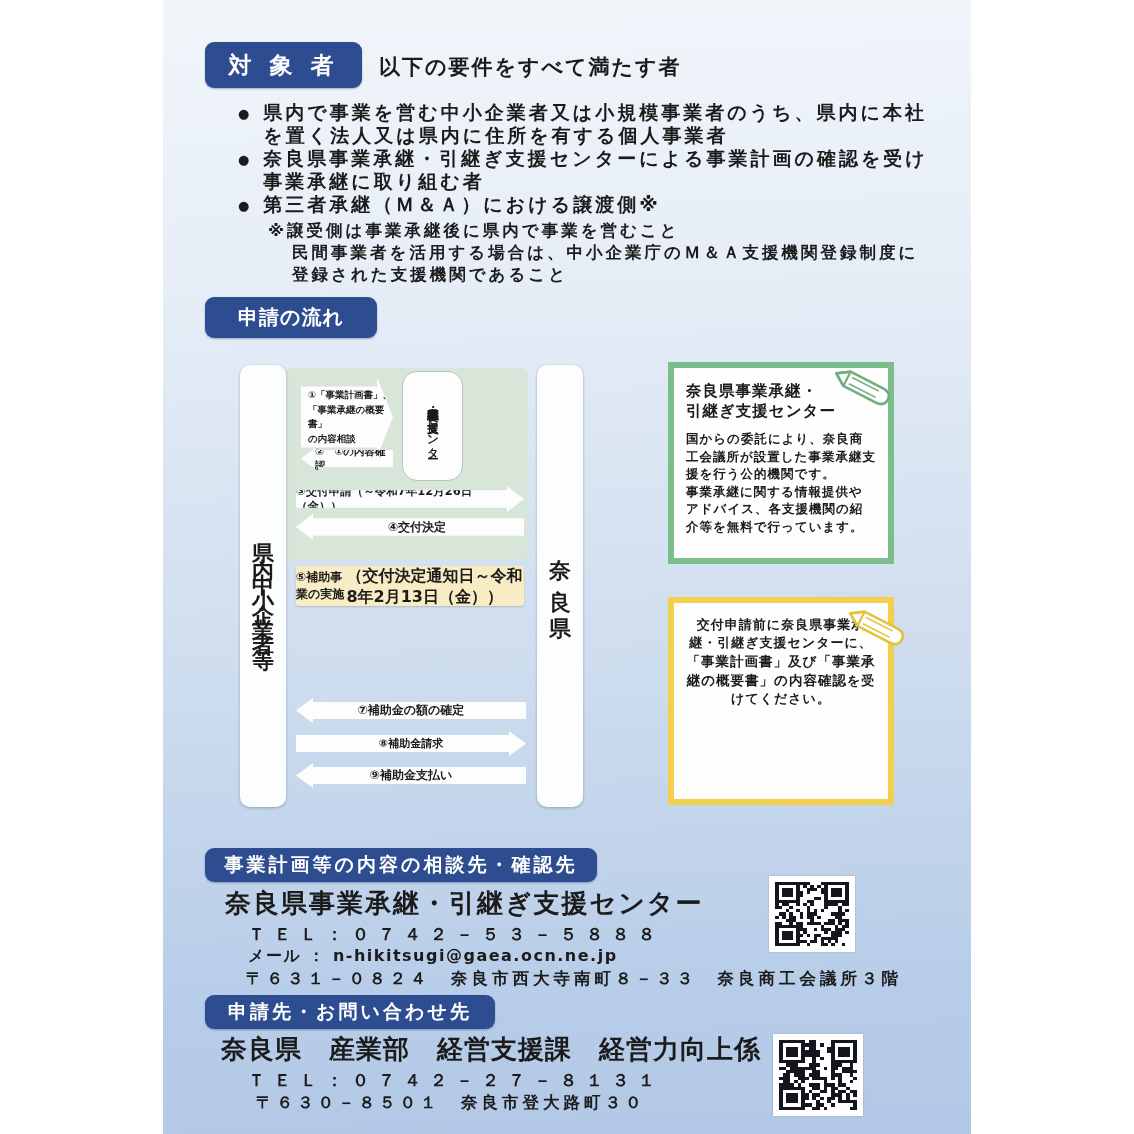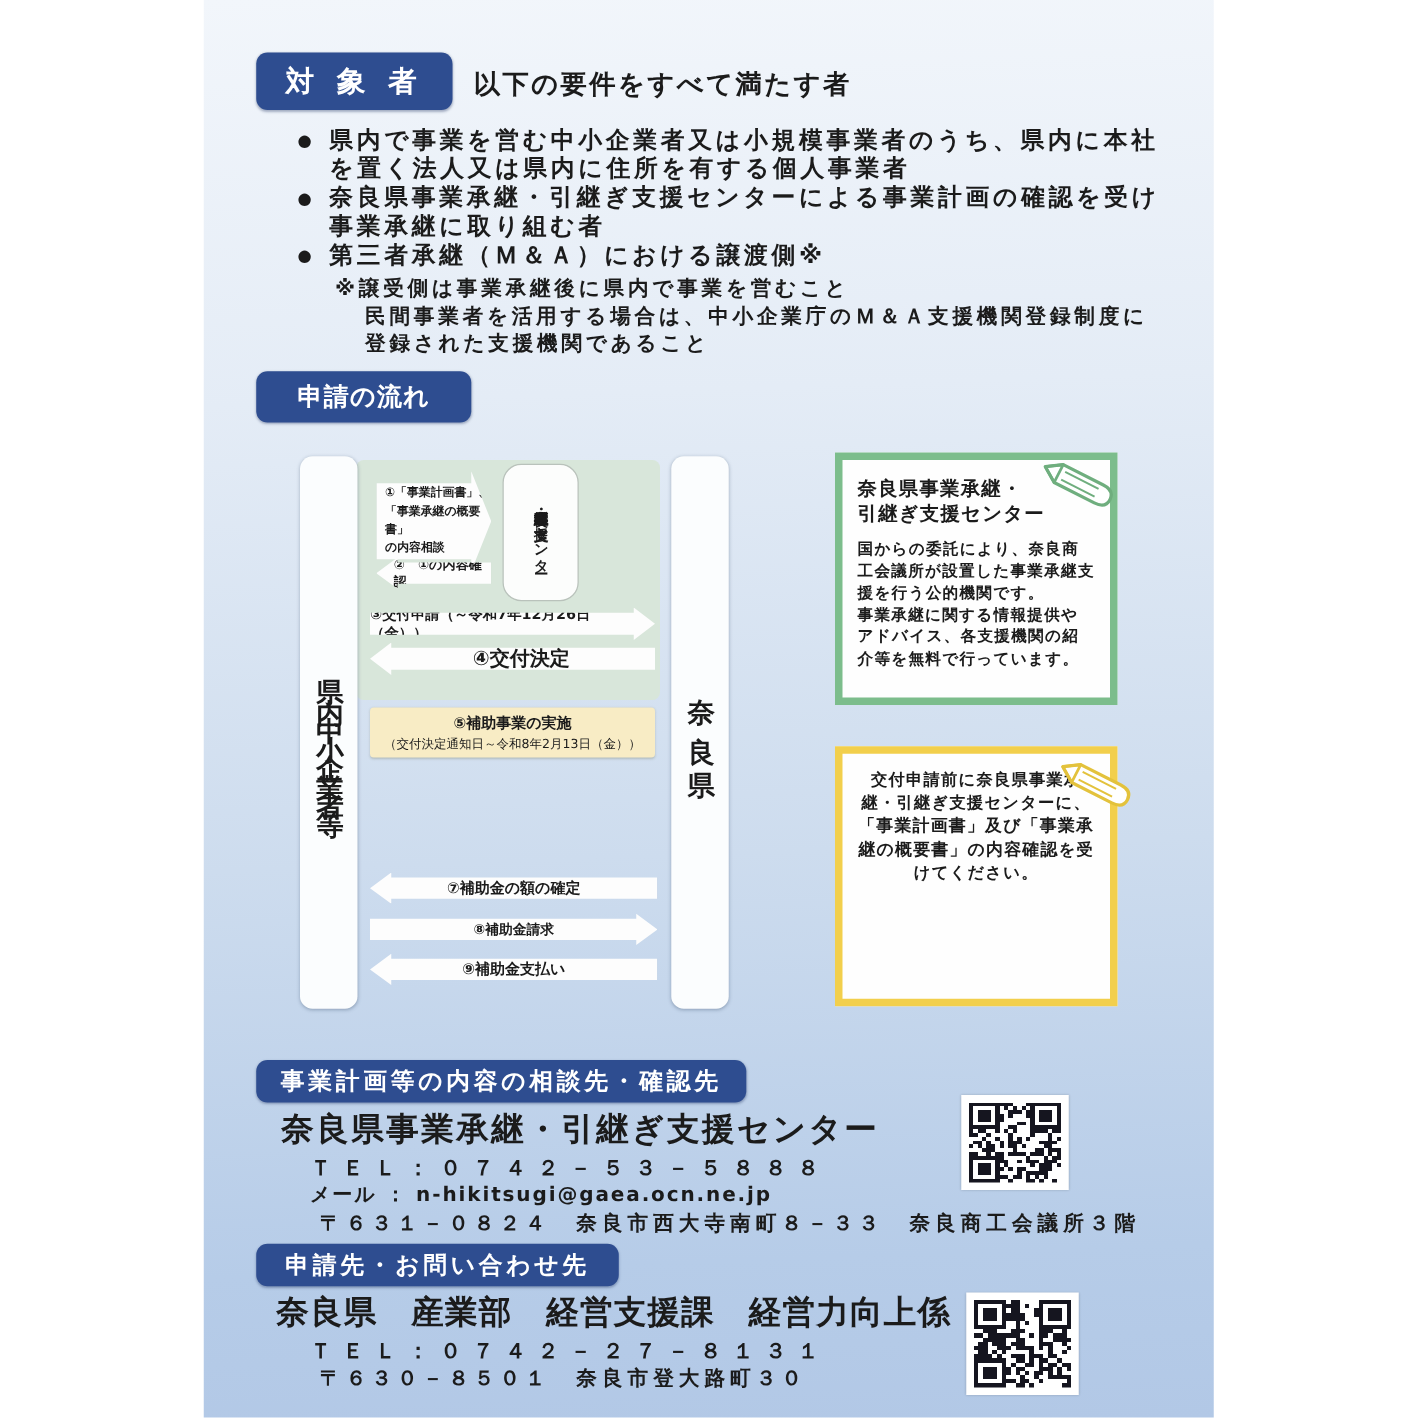--- a/index.html
+++ b/index.html
@@ -37,26 +37,26 @@
     line-height:15px; padding:6px 4px; text-align:center; }
   .arrow { position:absolute; background:#fdfdfd; display:flex; flex-direction:column;
     align-items:center; justify-content:center; filter:drop-shadow(0 1px 1.5px rgba(50,60,80,.45)); }
   .ar-r { clip-path:polygon(0 16%,calc(100% - 17px) 16%,calc(100% - 17px) 0,100% 50%,calc(100% - 17px) 100%,calc(100% - 17px) 84%,0 84%); }
   .ar-l { clip-path:polygon(100% 16%,17px 16%,17px 0,0 50%,17px 100%,17px 84%,100% 84%); }
   .a1 { left:138px; top:377px; width:92px; height:80px; align-items:flex-start;
     clip-path:polygon(0 12%,calc(100% - 16px) 12%,calc(100% - 16px) 0,100% 50%,calc(100% - 16px) 100%,calc(100% - 16px) 88%,0 88%); }
   .a1 div { font-size:9.5px; font-weight:600; line-height:14.5px; padding-left:7px; }
   .a2 { left:138px; top:446px; width:92px; height:25px; font-size:10.5px; font-weight:700; padding-left:14px; }
   .a3 { left:133px; top:486px; width:228px; height:26px; font-size:11.5px; font-weight:700; padding-right:14px; }
-  .a4 { left:133px; top:514px; width:228px; height:26px; font-size:16px; font-weight:700; padding-left:14px; }
+  .a4 { left:133px; top:514px; width:228px; height:26px; font-size:12px; font-weight:700; padding-left:14px; }
   .step5 { left:133px; top:566px; width:228px; height:40px; background:#f8ecc5; border-radius:3px;
-    display:flex; flex-direction:column; align-items:center; justify-content:center;
+    display:flex; flex-direction:row; align-items:center; justify-content:flex-start;
     box-shadow:0 1px 2px rgba(80,80,40,.25); }
   .step5 .t { font-size:12px; font-weight:700; }
-  .step5 .s { font-size:10px; font-weight:400; margin-top:1px; }
+  .step5 .s { font-size:16px; font-weight:700; margin-top:1px; }
   .a6 { left:133px; top:612px; width:230px; height:80px; }
   .a6 .t { font-size:12.5px; font-weight:700; }
   .a6 .s { font-size:10px; font-weight:600; line-height:15px; text-align:center; margin-top:2px; }
   .a7 { left:133px; top:698px; width:230px; height:25px; font-size:12px; font-weight:700; }
   .a8 { left:133px; top:731px; width:230px; height:25px; font-size:11px; font-weight:700; }
   .a9 { left:133px; top:763px; width:230px; height:25px; font-size:12px; font-weight:700; }
   
   .infobox { position:absolute; width:226px; background:#fefefe; padding:13px 12px; }
   .greenbox { left:505px; top:362px; height:202px; border:6px solid #7cbd8c; }
   .greenbox .title { font-size:15.5px; font-weight:700; line-height:20px; letter-spacing:1px; }
@@ -65,21 +65,21 @@
   .yellowbox p { font-size:13px; font-weight:600; line-height:18px; letter-spacing:1px; }
   .yellowbox p + p { margin-top:14px; }
   .yellowbox b { font-weight:900; font-size:13.5px; }
   .pen { position:absolute; width:68px; height:26px; }
   .pen-green { left:666px; top:374px; transform:rotate(27deg); }
   .pen-yellow { left:680px; top:614px; transform:rotate(27deg); }
   
   .cname1 { left:62px; top:886px; font-size:26px; font-weight:800; letter-spacing:2px; }
   .ctel1 { left:85px; top:923px; font-size:17px; font-weight:700; letter-spacing:9px; }
   .cmail1 { left:85px; top:946px; font-size:16px; font-weight:700; letter-spacing:1.5px; }
-  .caddr1 { left:93px; top:968px; font-size:16.5px; font-weight:700; letter-spacing:4px; }
+  .caddr1 { left:83px; top:968px; font-size:16.5px; font-weight:700; letter-spacing:4px; }
   .cname2 { left:58px; top:1032px; font-size:26px; font-weight:800; letter-spacing:1px; }
   .ctel2 { left:85px; top:1069px; font-size:17px; font-weight:700; letter-spacing:9px; }
   .caddr2 { left:93px; top:1092px; font-size:16.5px; font-weight:700; letter-spacing:4px; }
   .qr { position:absolute; background:#fff; box-shadow:0 0 2px rgba(0,0,0,.2); padding:6px; }
   .qr1 { left:606px; top:876px; width:86px; height:76px; }
   .qr2 { left:610px; top:1034px; width:90px; height:82px; }
   .qr-inner { width:100%; height:100%; }
 </style>
 </head>
 <body>

